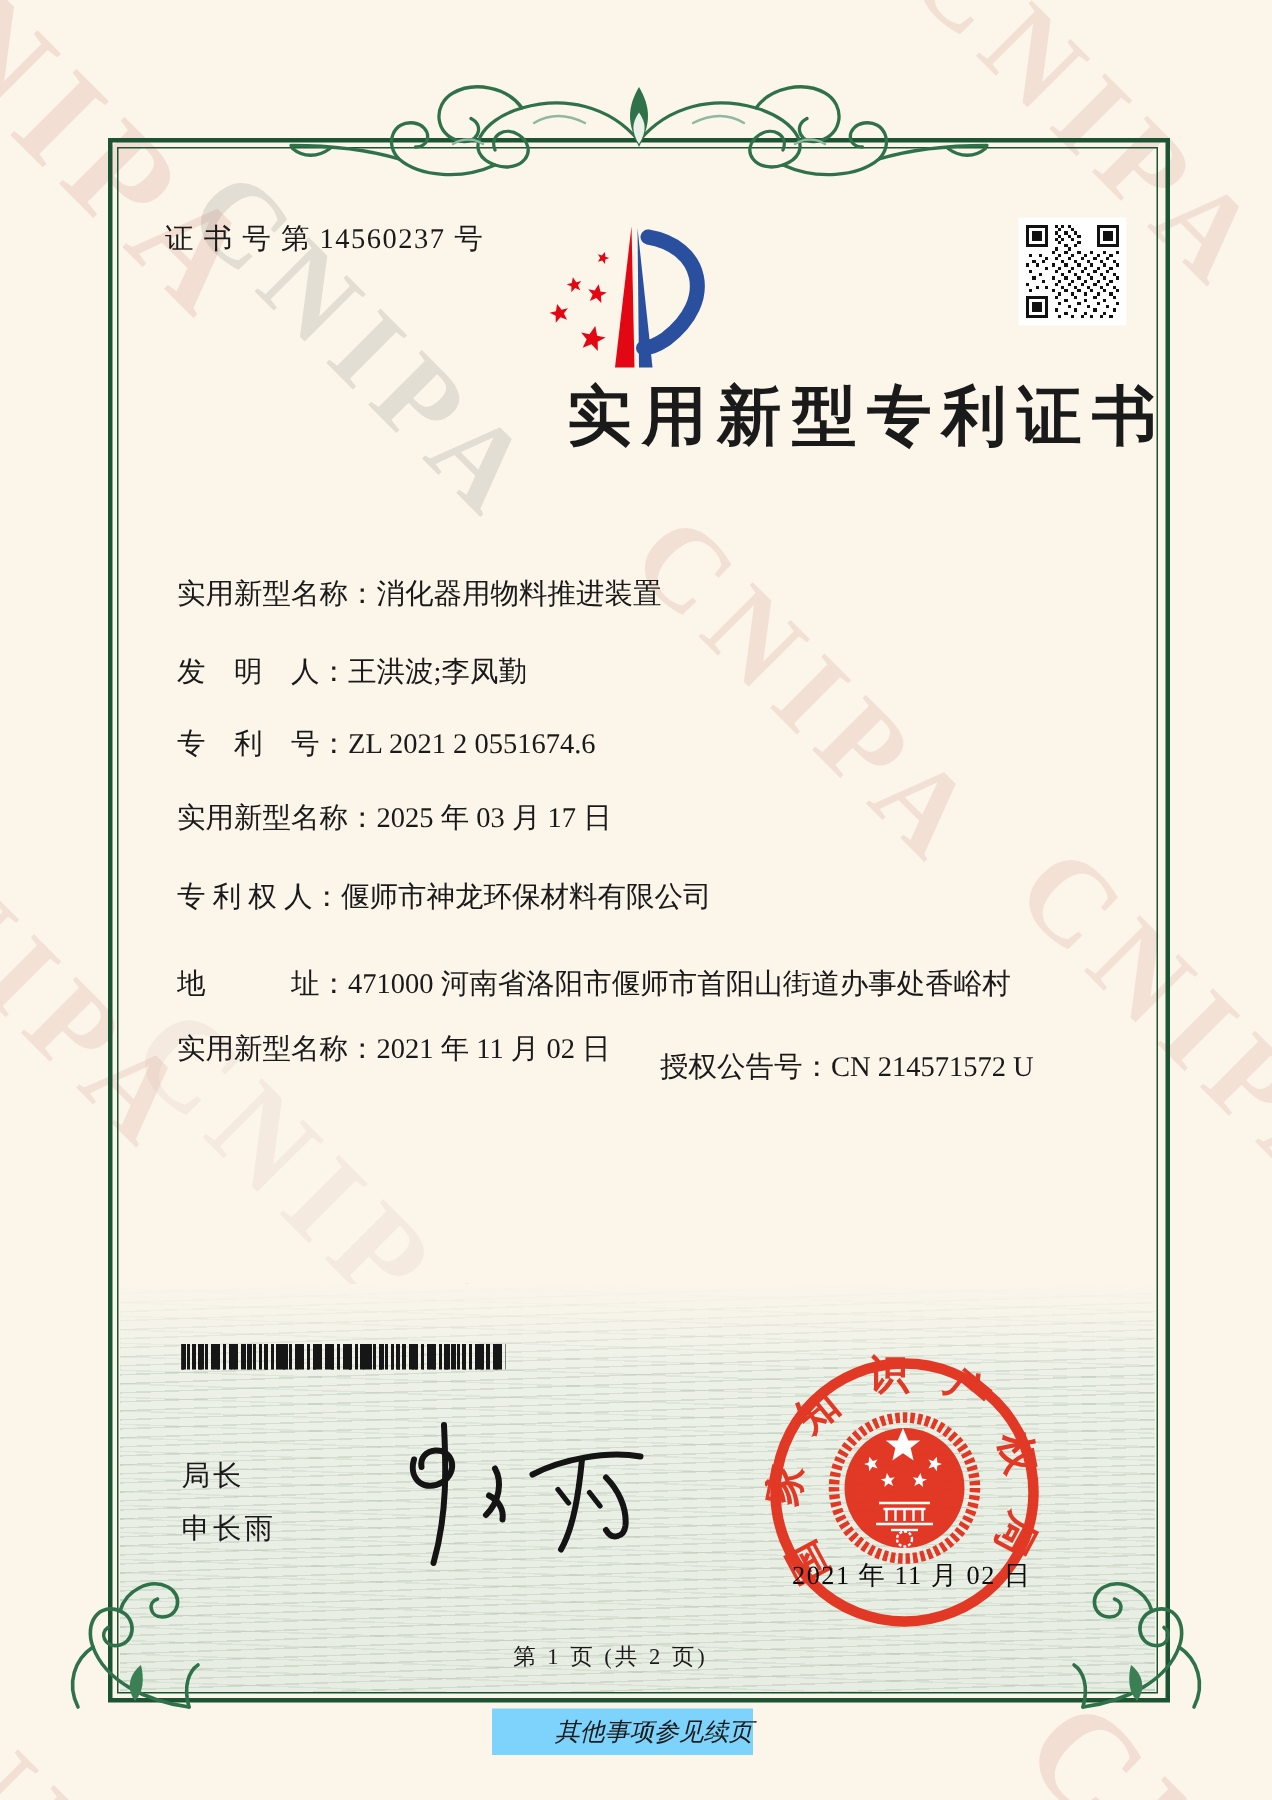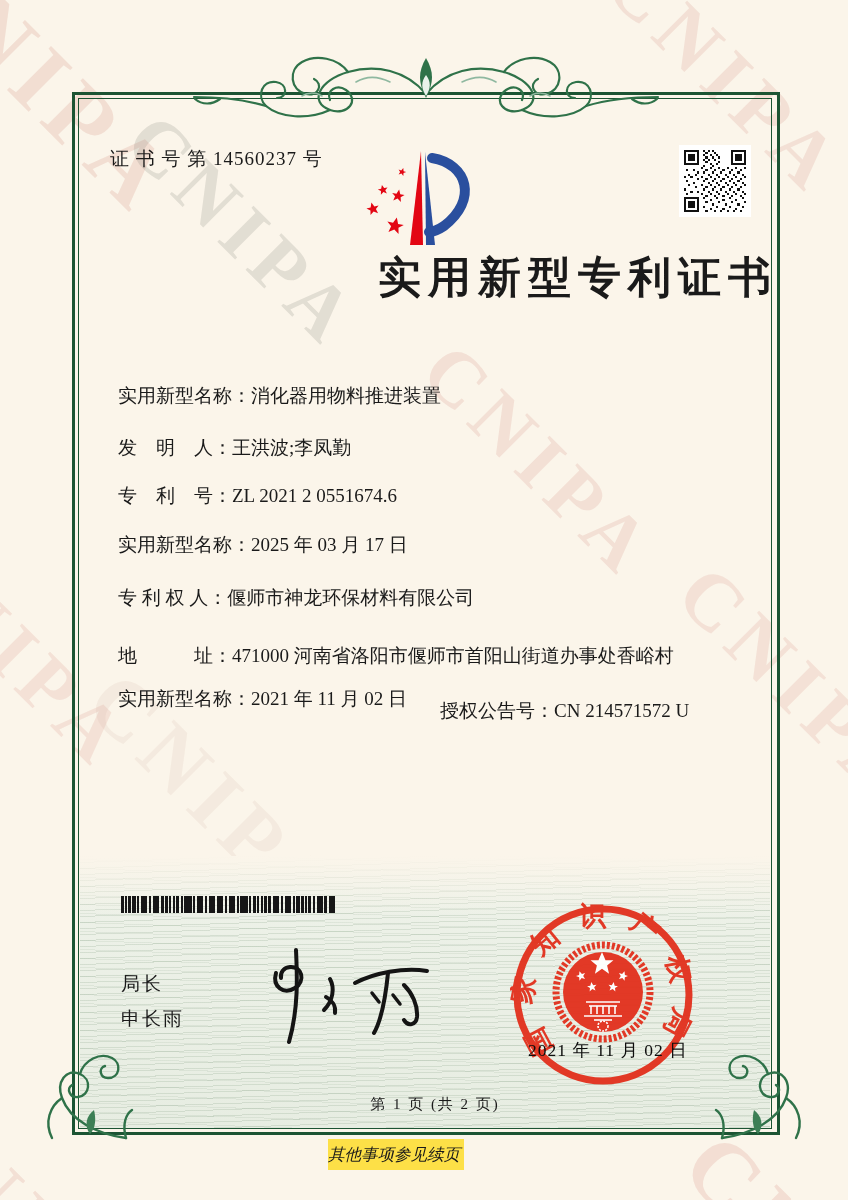--- a/index.html
+++ b/index.html
@@ -64,24 +64,24 @@
       repeating-linear-gradient(90deg,#161616 0 3px,rgba(0,0,0,0) 3px 11px);
   }
   .officer-title{left:121px;top:971px;font-size:19px;letter-spacing:2px;z-index:5;}
   .officer-name{left:121px;top:1006px;font-size:19px;letter-spacing:2px;z-index:5;}
   .signature{left:252px;top:945px;z-index:6;}
   .seal{left:510px;top:902px;z-index:5;opacity:0.95;}
   .seal-date{
     left:528px;top:1038px;width:200px;font-size:17.5px;letter-spacing:1px;
     color:#0d0d0d;z-index:6;white-space:nowrap;
   }
-  .page-info{left:72px;top:1095px;width:670px;text-align:center;font-size:15px;letter-spacing:2px;z-index:5;padding-left:28px;}
+  .page-info{left:72px;top:1095px;width:670px;text-align:center;font-size:15px;letter-spacing:2px;z-index:5;}
   .continuation{
-    left:328px;top:1139px;width:136px;height:31px;line-height:31px;
-    background:#fde047;text-align:left;font-size:16.5px;font-style:italic;z-index:5;
+    left:328px;top:1139px;width:174px;height:31px;line-height:31px;
+    background:#7dd3fc;text-align:right;font-size:16.5px;font-style:italic;z-index:5;
   }
 </style>
 </head>
 <body>
 
 <div class="wm" style="left:-45px;top:-85px;font-size:95px;color:rgba(222,168,156,0.30);">CNIPA</div>
 <div class="wm" style="left:652px;top:-62px;font-size:80px;color:rgba(222,168,156,0.26);">CNIPA</div>
 <div class="wm" style="left:172px;top:96px;font-size:78px;color:rgba(128,130,122,0.20);">CNIPA</div>
 <div class="wm" style="left:468px;top:326px;font-size:78px;color:rgba(224,170,158,0.28);">CNIPA</div>
 <div class="wm" style="left:-62px;top:512px;font-size:80px;color:rgba(224,170,158,0.26);">CNIPA</div>

